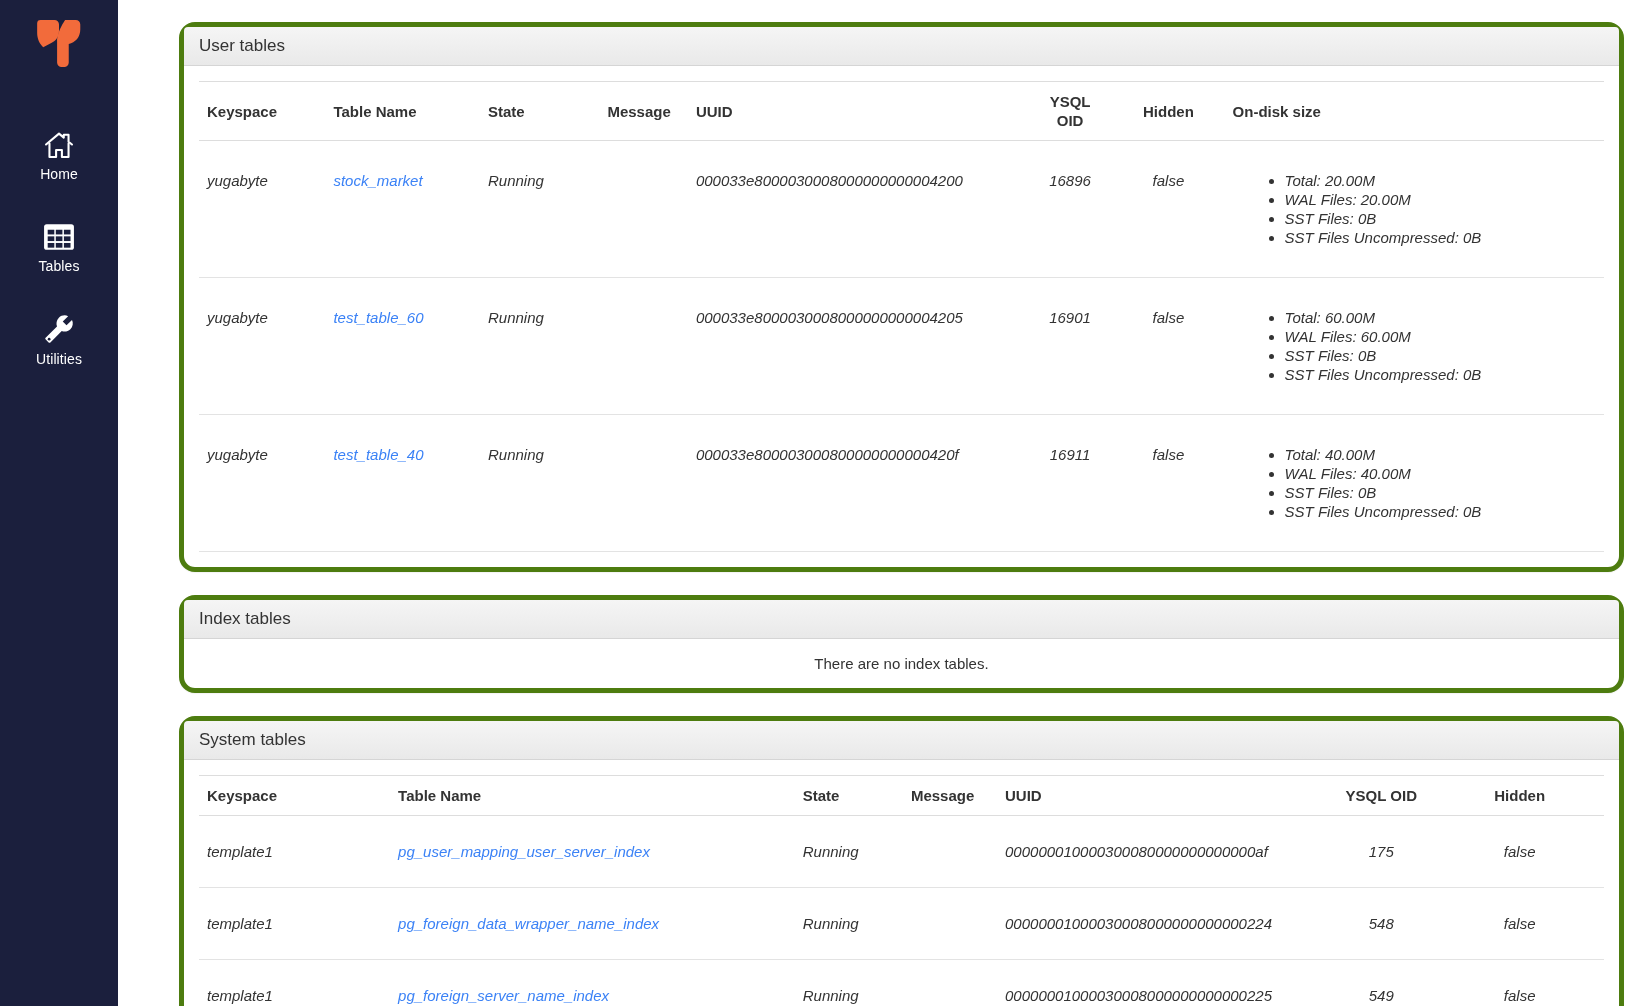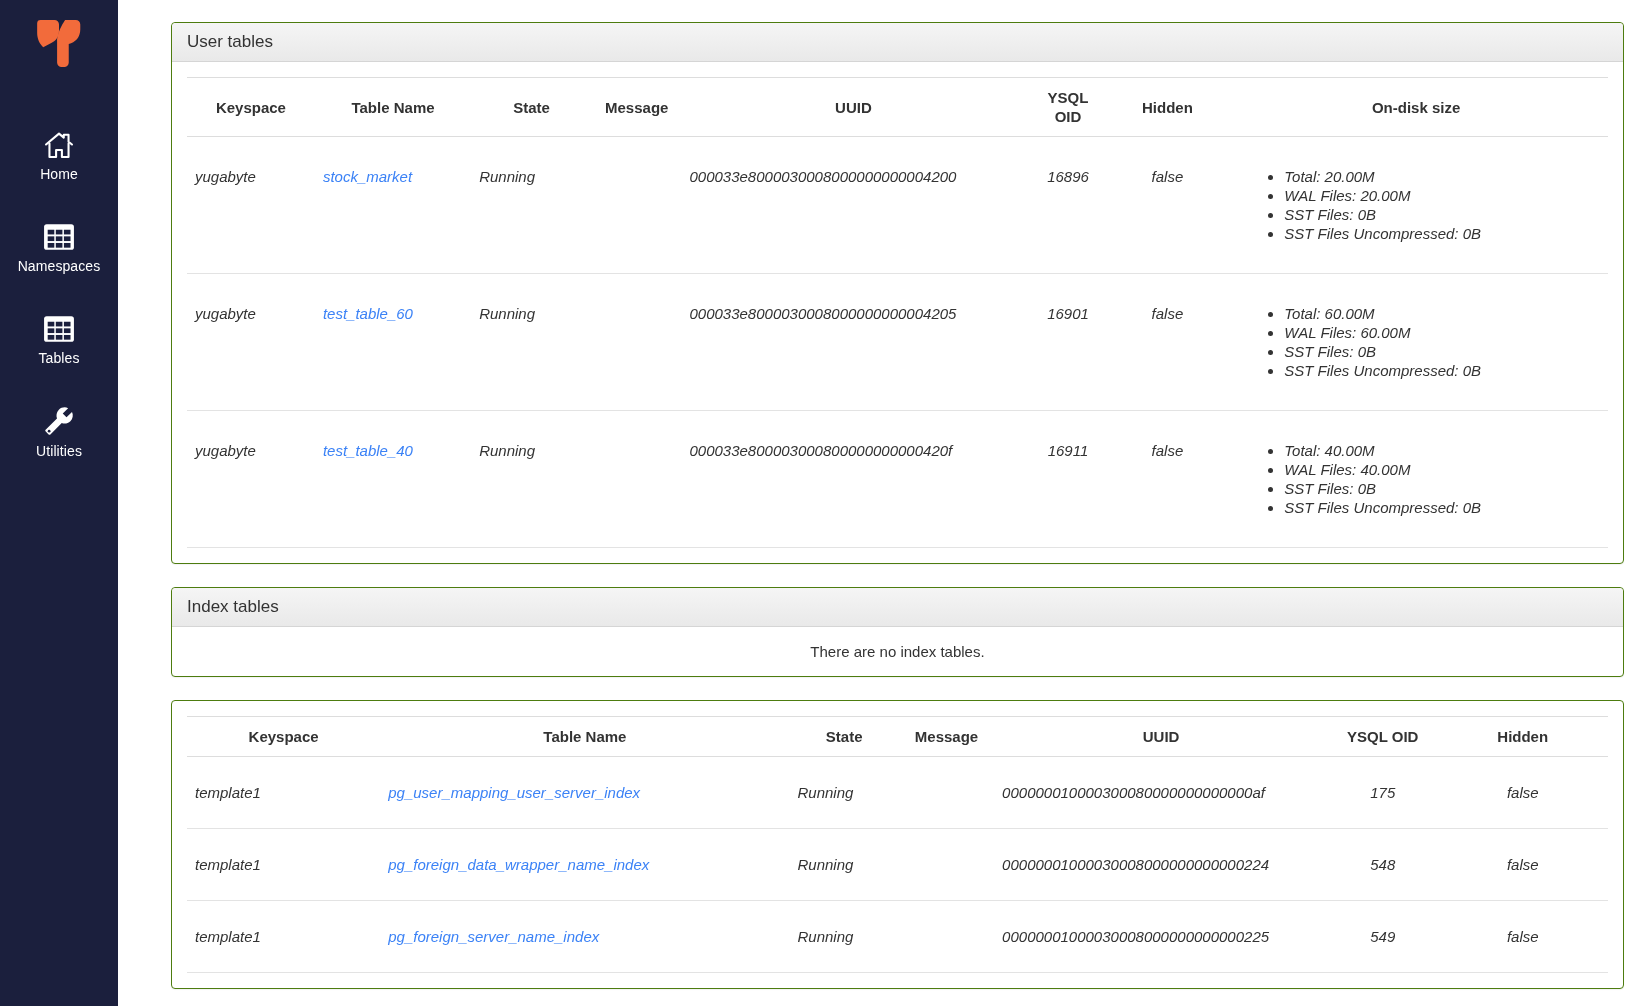--- a/index.html
+++ b/index.html
@@ -24,38 +24,39 @@
   .nav-item {
     height:92px; width:100%;
     display:flex; flex-direction:column; align-items:center; justify-content:center;
     color:#ffffff; cursor:pointer;
   }
   .nav-label { font-size:14px; margin-top:7px; color:#ffffff; letter-spacing:.1px; }
   .icon svg { display:block; }
   
   .main { margin-left:137px; padding:22px 11px 0 34px; }
   .panel {
-    border:1px solid #4d7c0f;
-    border-radius:4px;
+    border:5px solid #4d7c0f;
+    border-radius:16px;
     margin-bottom:23px;
     background:#ffffff;
     box-shadow:0 1px 1px rgba(0,0,0,.05);
+    margin-left:8px;
   }
   .panel-heading {
     background:linear-gradient(#f5f5f5,#e9e9e9);
     border-bottom:1px solid #d5d5d5;
     padding:8px 15px;
     border-radius:4px 4px 0 0;
   }
   .panel-title { font-size:17px; color:#333; line-height:22px; }
   .panel-body { padding:15px; }
   table { width:100%; border-collapse:collapse; table-layout:fixed; }
   .data-table { border-top:1px solid #dddddd; }
   th {
-    text-align:center; font-size:15px; color:#333;
+    text-align:left; font-size:15px; color:#333;
     padding:10px 8px; border-bottom:1px solid #dddddd;
     font-weight:bold; line-height:19px;
   }
   td {
     font-size:15px; vertical-align:top;
     border-bottom:1px solid #e3e3e3; line-height:19px;
     overflow:hidden; white-space:nowrap;font-style:italic;
   }
   .user-table td   { padding:30px 8px; }
   .system-table td { padding:26px 8px; }
@@ -81,39 +82,20 @@
       <svg width="32" height="28" viewBox="0 0 30 27">
         <g fill="none" stroke="#ffffff" stroke-width="2" stroke-linejoin="round" stroke-linecap="round">
           <path d="M2.5 13 L15 2.5 L19.6 6.4 V3.6 h4.6 v6.7 L27.5 13"></path>
           <path d="M5.8 12 V25 h6.4 v-6.6 h5.6 V25 h6.4 V12"></path>
         </g>
       </svg>
     </span>
     <span class="nav-label">Home</span>
   </div>
 
-  <div class="nav-item">
-    <span class="icon">
-      <svg width="32" height="28" viewBox="0 0 30 26">
-        <rect x="1" y="1" width="28" height="24" rx="2.5" fill="#ffffff"></rect>
-        <g fill="#1b1f3d">
-          <rect x="4.4" y="6.2" width="6.2" height="4.4"></rect>
-            <rect x="12.0" y="6.2" width="6.2" height="4.4"></rect>
-            <rect x="19.6" y="6.2" width="6.2" height="4.4"></rect>
-          <rect x="4.4" y="12.4" width="6.2" height="4.4"></rect>
-            <rect x="12.0" y="12.4" width="6.2" height="4.4"></rect>
-            <rect x="19.6" y="12.4" width="6.2" height="4.4"></rect>
-          <rect x="4.4" y="18.6" width="6.2" height="4.4"></rect>
-            <rect x="12.0" y="18.6" width="6.2" height="4.4"></rect>
-            <rect x="19.6" y="18.6" width="6.2" height="4.4"></rect>
-        </g>
-      </svg>
-    </span>
-    <span class="nav-label">Namespaces</span>
-  </div>
 
   <div class="nav-item">
     <span class="icon">
       <svg width="32" height="28" viewBox="0 0 30 26">
         <rect x="1" y="1" width="28" height="24" rx="2.5" fill="#ffffff"></rect>
         <g fill="#1b1f3d">
           <rect x="4.4" y="6.2" width="6.2" height="4.4"></rect>
             <rect x="12.0" y="6.2" width="6.2" height="4.4"></rect>
             <rect x="19.6" y="6.2" width="6.2" height="4.4"></rect>
           <rect x="4.4" y="12.4" width="6.2" height="4.4"></rect>
@@ -232,20 +214,23 @@
   <section class="panel">
     <div class="panel-heading">
       <span class="panel-title">Index tables</span>
     </div>
     <div class="panel-body">
       <div class="empty-msg">There are no index tables.</div>
     </div>
   </section>
 
   <section class="panel">
+    <div class="panel-heading">
+      <span class="panel-title">System tables</span>
+    </div>
     <div class="panel-body">
       <table class="data-table system-table">
         <colgroup>
           <col style="width:13.6%">
             <col style="width:28.8%">
             <col style="width:7.7%">
             <col style="width:6.7%">
           <col style="width:23.5%">
             <col style="width:7.7%">
             <col style="width:12%">

